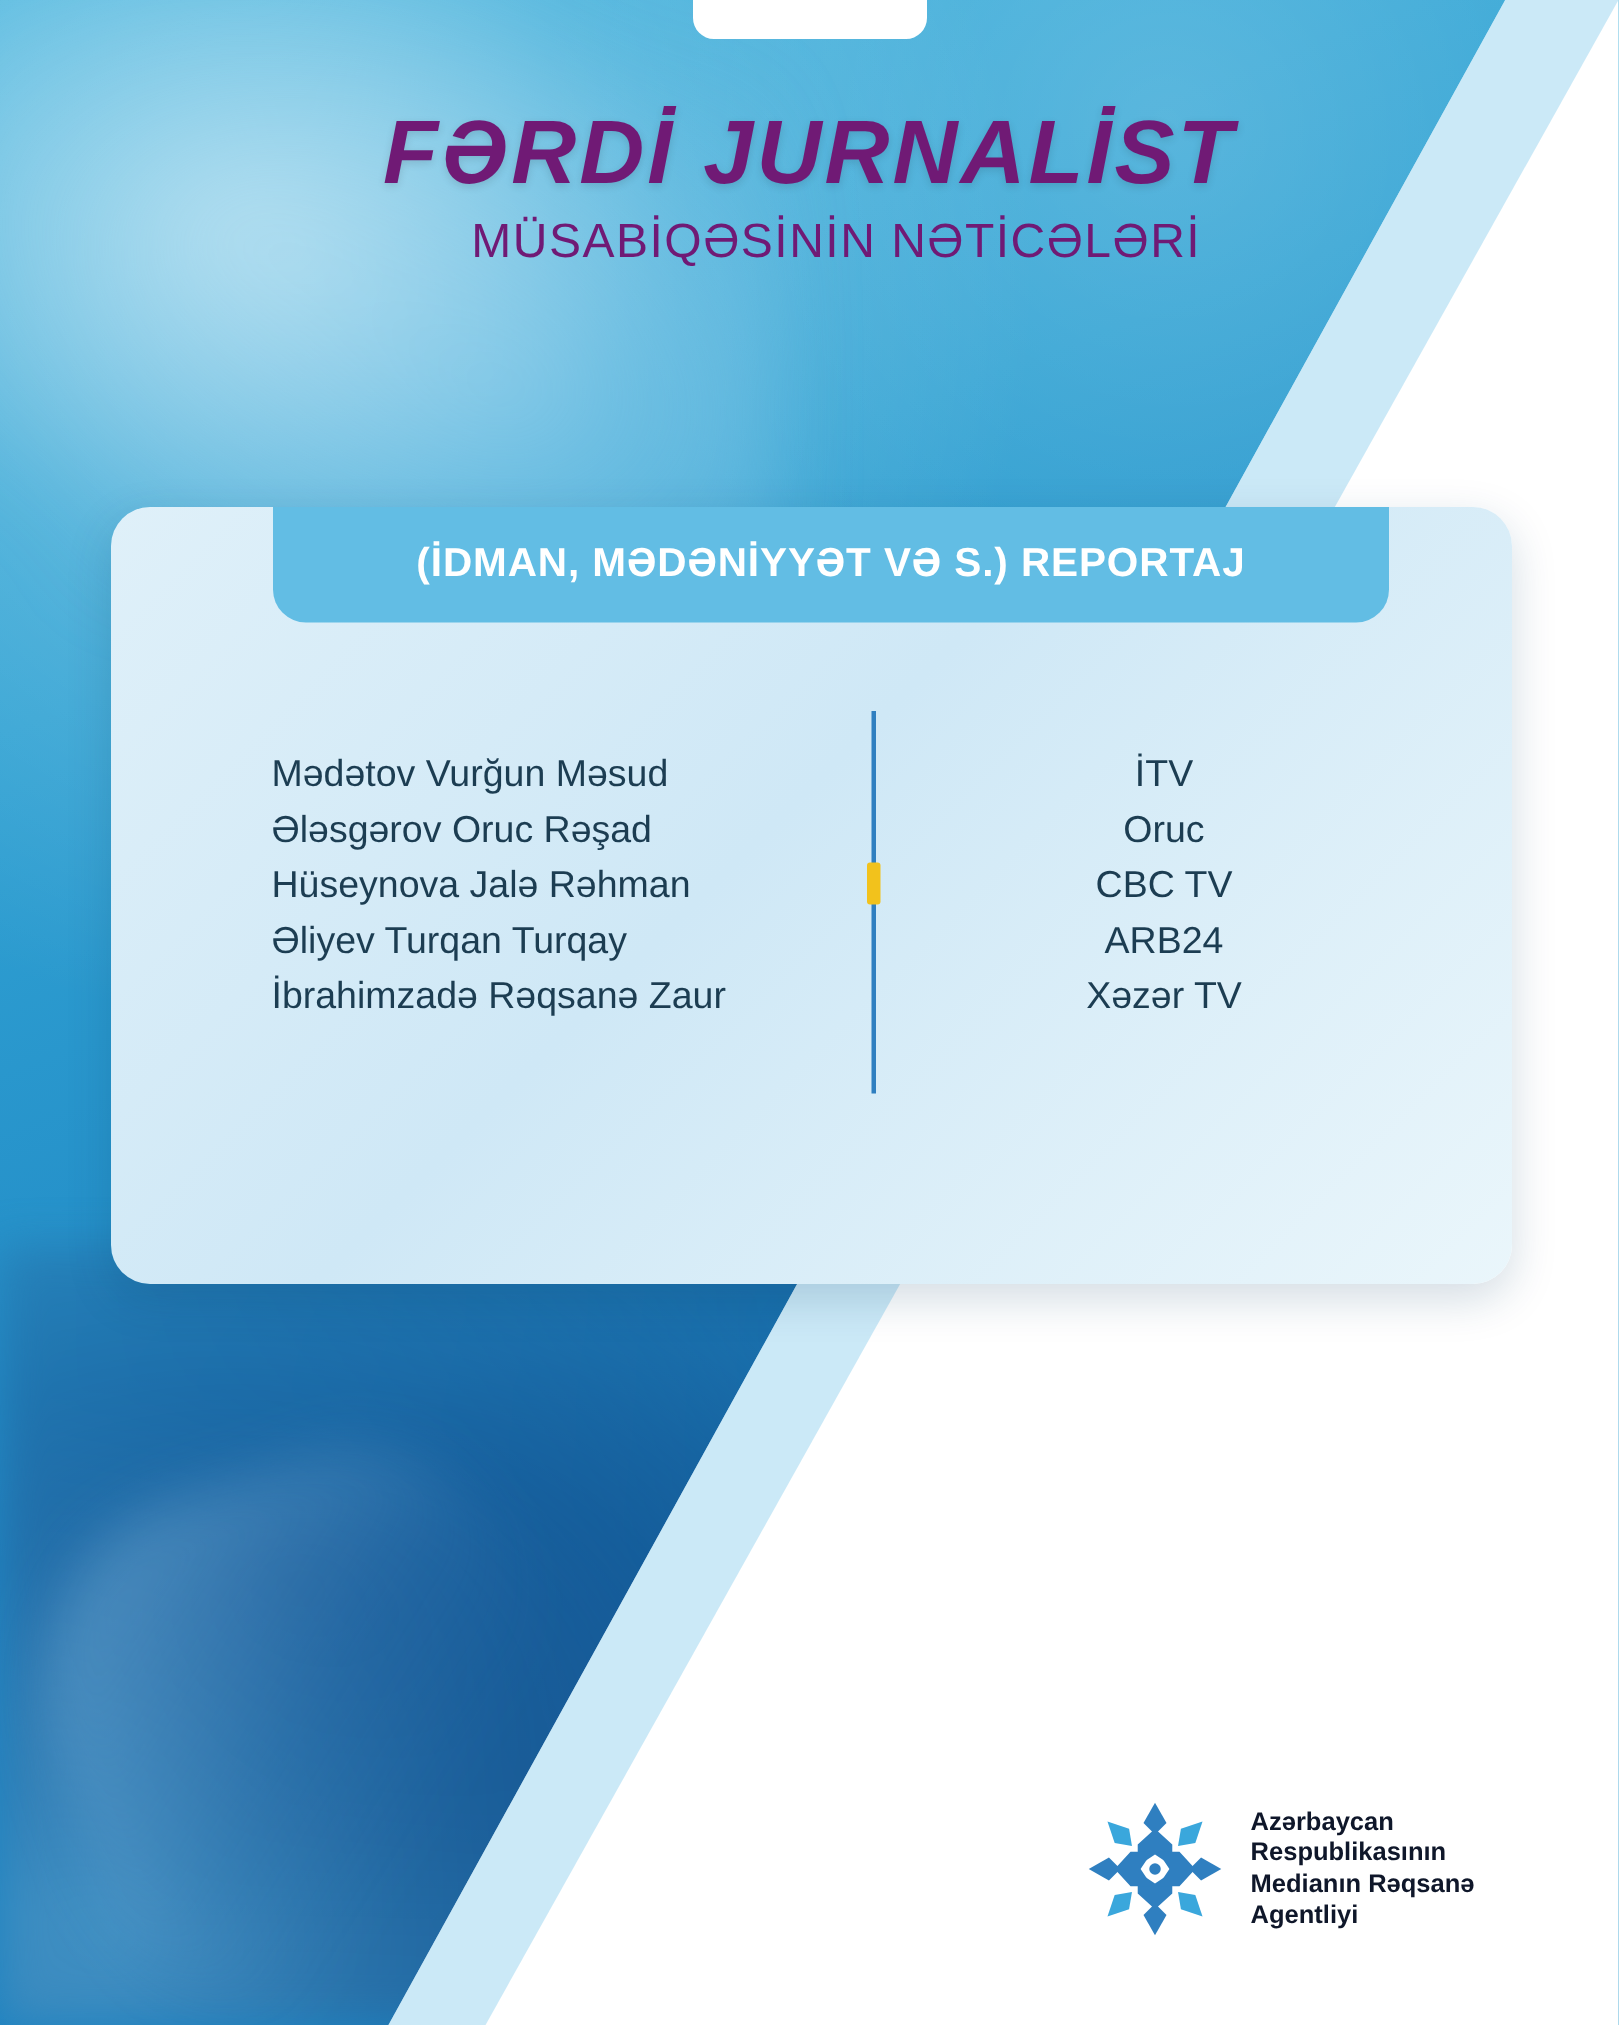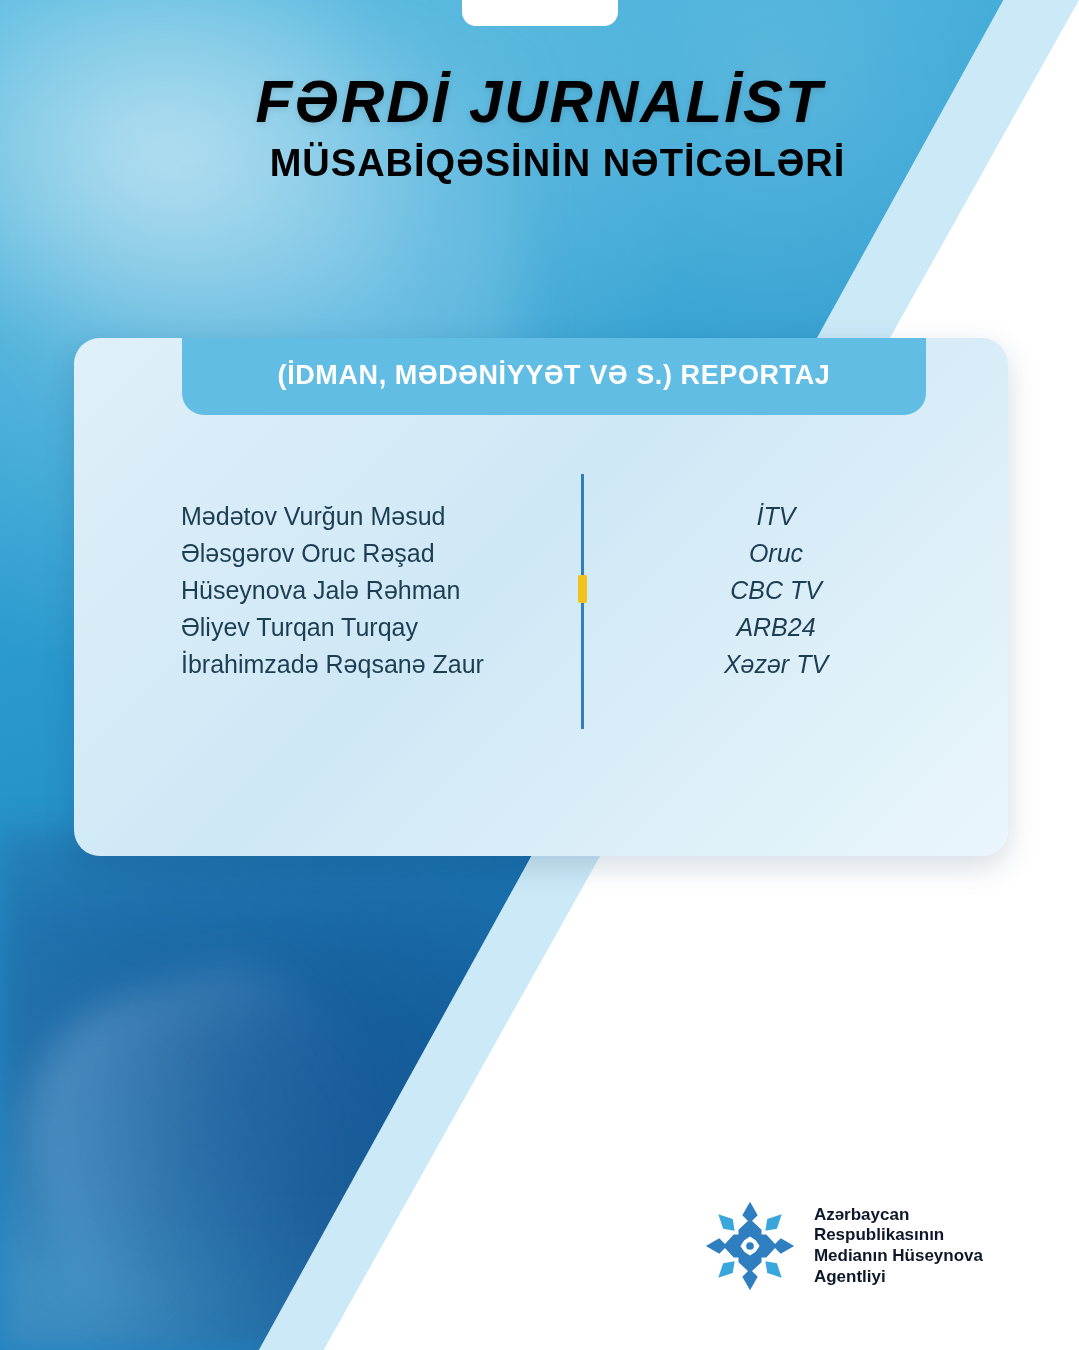--- a/index.html
+++ b/index.html
@@ -100,34 +100,34 @@
   }
 
   
   .header {
     position: absolute;
     top: 70px;
     left: 0;
     right: 0;
     text-align: center;
     z-index: 20;
-    color: #000000;
+    color: #701a75;
   }
   .title-main {
     font-size: 60px;
     font-weight: bold;
     letter-spacing: 2px;
     font-style: italic;
     line-height: 1.05;
     text-shadow: 0 2px 6px rgba(0,0,0,0.12);
   }
   .title-sub {
     margin-top: 10px;
-    font-size: 38px;
-    font-weight: bold;
+    font-size: 32px;
+    font-weight: normal;
     letter-spacing: 1px;
     line-height: 1.1;
     margin-left: 36px;
   }
 
   
   .card {
     position: absolute;
     left: 74px;
     top: 338px;
@@ -182,21 +182,21 @@
   }
   .row-name, .row-org {
     font-size: 25px;
     color: #1c3d52;
     line-height: 1.0;
     height: 37px;
     display: flex;
     align-items: center;
     text-align: right;
   }
-  .row-org { justify-content: center; font-style: italic; }
+  .row-org { justify-content: center; }
 
   .divider {
     position: absolute;
     left: 400px;
     top: -24px;
     width: 3px;
     height: 255px;
     background: #2f7fc0;
   }
   .divider-mark {
@@ -302,18 +302,18 @@
         <path d="M50 78 L38 67 L38 52 L50 60 L62 52 L62 67 Z"></path>
         <path d="M22 50 L33 38 L48 38 L40 50 L48 62 L33 62 Z"></path>
         <path d="M78 50 L67 62 L52 62 L60 50 L52 38 L67 38 Z"></path>
       </g>
       <circle cx="50" cy="50" r="7" fill="#ffffff"></circle>
       <circle cx="50" cy="50" r="4" fill="#2f7fc0"></circle>
     </svg>
     <div class="logo-text">
       <span>Azərbaycan</span>
       <span>Respublikasının</span>
-      <span>Medianın Hüseynova</span>
+      <span>Medianın Rəqsanə</span>
       <span>Agentliyi</span>
     </div>
   </div>
 
 </div>
 
 </body></html>

